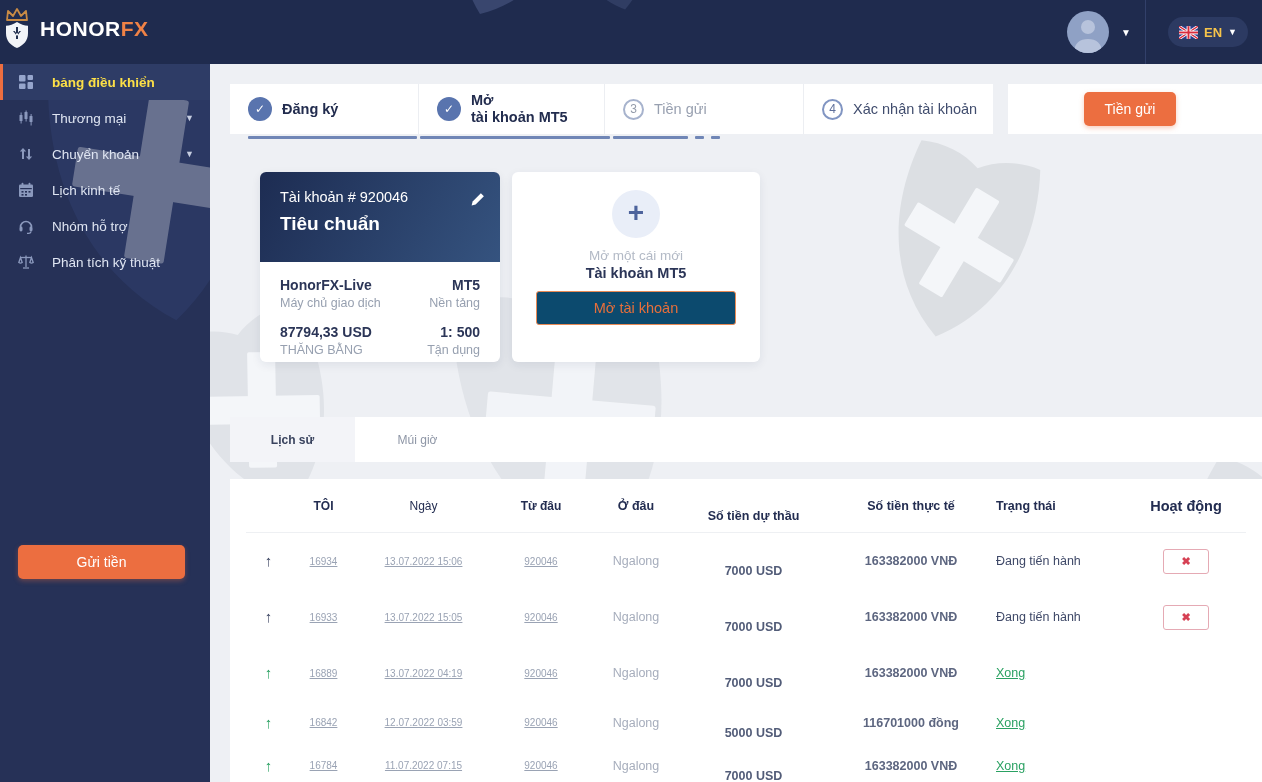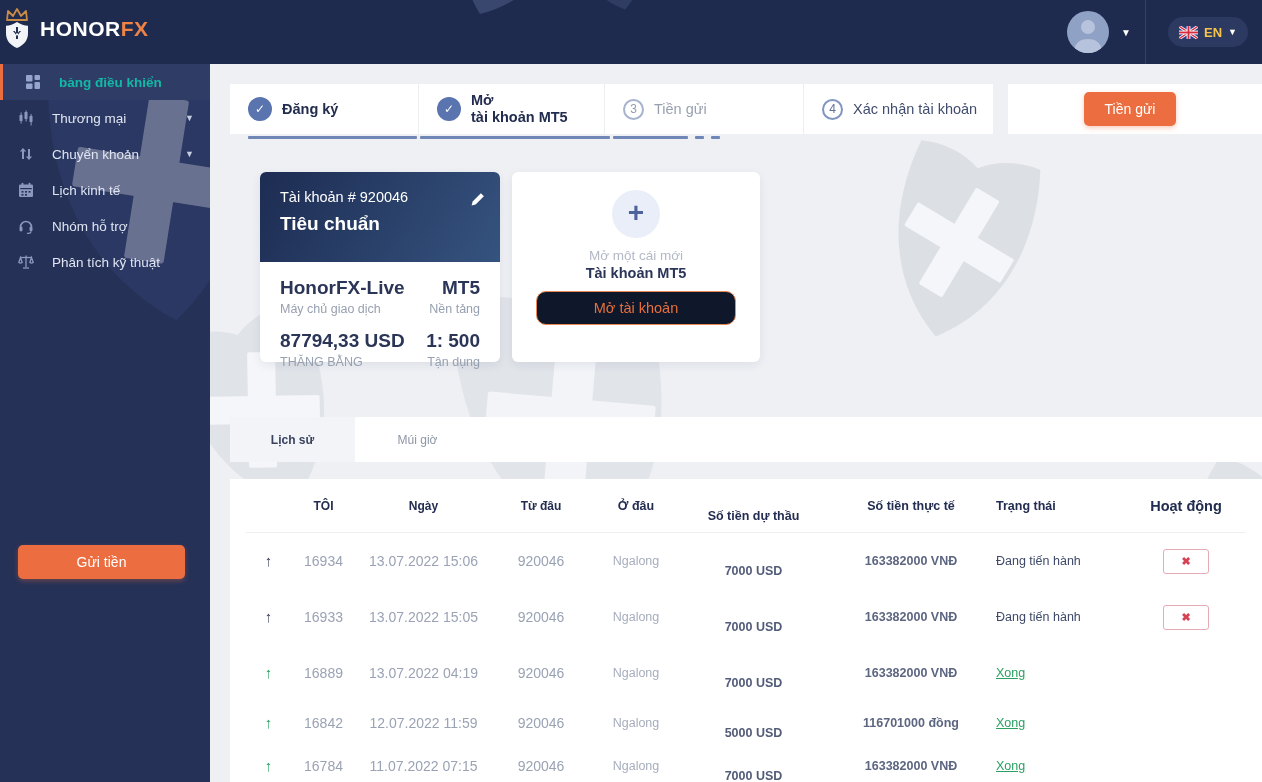--- a/index.html
+++ b/index.html
@@ -24,21 +24,21 @@
   .chev{color:#fff;font-size:10px;margin:0 14px 0 12px;cursor:pointer;}
   .topbar-divider{width:1px;height:64px;background:#32406a;}
   .lang-pill{display:flex;align-items:center;gap:6px;background:#2c3a62;border-radius:15px;height:30px;padding:0 11px;margin:0 14px 0 22px;cursor:pointer;}
   .lang-label{color:#f6c44a;font-weight:bold;font-size:13px;}
   .lang-pill .chev{margin:0;font-size:9px;}
 
   
   .sidebar{position:absolute;left:0;top:64px;width:210px;height:718px;background:var(--sidebar);z-index:20;overflow:hidden;}
   .side-nav{position:relative;z-index:2;}
   .side-item{height:36px;display:flex;align-items:center;padding-left:18px;color:#dfe5f2;font-size:13.5px;cursor:pointer;position:relative;}
-  .side-item.active{background:var(--sidebar_active);border-left:3px solid var(--accent);padding-left:22px;color:#14b8a6;font-weight:bold;}
+  .side-item.active{background:var(--sidebar_active);border-left:3px solid var(--accent);padding-left:15px;color:#fde047;font-weight:bold;}
   .side-icon{width:24px;display:flex;align-items:center;justify-content:flex-start;margin-right:10px;}
   .side-icon svg{display:block;}
   .side-chev{position:absolute;right:16px;font-size:9px;color:#c6cde0;}
   .side-deposit{position:absolute;left:18px;top:481px;width:167px;height:34px;z-index:2;}
   .btn-orange{background:var(--accent);color:#fff;border:none;border-radius:5px;font-size:14px;font-family:inherit;cursor:pointer;box-shadow:0 2px 5px rgba(236,110,64,.35);}
 
   
   .main{position:absolute;left:210px;top:64px;width:1052px;height:718px;background:var(--page);overflow:hidden;}
 
   .step-band{position:absolute;top:20px;height:50px;background:#fff;z-index:2;}
@@ -65,52 +65,52 @@
   .progress .dash{width:9px;height:3px;background:var(--progress);border-radius:1px;margin-left:4px;}
 
   
   .account-card{position:absolute;left:50px;top:108px;width:240px;height:190px;border-radius:6px;background:#fff;box-shadow:0 3px 10px rgba(25,39,80,.08);z-index:2;}
   .ac-head{height:90px;border-radius:6px 6px 0 0;background:linear-gradient(120deg,var(--card_grad_start),var(--card_grad_end));padding:17px 16px 0 20px;position:relative;color:#fff;}
   .ac-title{font-size:14.5px;}
   .ac-type{font-size:19px;font-weight:bold;margin-top:8px;}
   .pencil{position:absolute;right:15px;top:20px;cursor:pointer;}
   .ac-body{padding:15px 20px 0 20px;}
   .ac-row{display:flex;justify-content:space-between;margin-bottom:14px;}
-  .ac-col .v{font-size:19px;font-weight:bold;color:#2b3557;}
+  .ac-col .v{font-size:14px;font-weight:bold;color:#2b3557;}
   .ac-col .l{font-size:12.5px;color:#97a0b0;margin-top:3px;}
   .ac-col.right{text-align:right;}
 
   
   .new-card{position:absolute;left:302px;top:108px;width:248px;height:190px;border-radius:6px;background:#fff;box-shadow:0 3px 10px rgba(25,39,80,.08);z-index:2;text-align:center;padding-top:18px;}
   .plus-circle{width:48px;height:48px;border-radius:50%;background:#e9eef8;margin:0 auto;display:flex;align-items:center;justify-content:center;cursor:pointer;}
   .plus-circle span{font-size:28px;font-weight:bold;color:#4d639c;line-height:1;margin-top:-2px;}
   .nc-line1{font-size:13.5px;color:#b3bac6;margin-top:10px;}
   .nc-line2{font-size:14.5px;font-weight:bold;color:#2b3557;margin-top:2px;}
-  .nc-btn{margin-top:10px;width:200px;height:34px;background:#0f172a;border:1px solid #e98a55;border-radius:10px;color:#e76f3b;font-size:14.5px;font-family:inherit;cursor:pointer;}
+  .nc-btn{margin-top:10px;width:200px;height:34px;background:#0c4a6e;border:1px solid #e98a55;border-radius:3px;color:#e76f3b;font-size:14.5px;font-family:inherit;cursor:pointer;}
 
   
   .tabs-row{position:absolute;left:20px;top:353px;width:1032px;height:45px;background:#fff;display:flex;z-index:2;}
   .tab{width:125px;display:flex;align-items:center;justify-content:center;font-size:12px;color:#8e96a6;cursor:pointer;}
   .tab.active{background:#f3f4f8;color:#39435e;font-weight:bold;}
 
   
   .panel{position:absolute;left:20px;top:415px;width:1032px;height:303px;background:#fff;z-index:2;padding:0 16px;}
   .thead{height:54px;display:flex;align-items:center;border-bottom:1px solid #eef0f3;}
   .cell{flex:none;text-align:center;}
   .c-arrow{width:45px;}.c-id{width:65px;}.c-date{width:135px;}.c-from{width:100px;}.c-to{width:90px;}
   .c-bid{width:145px;margin-top:20px;}.c-actual{width:170px;}.c-status{width:130px;text-align:left;}.c-action{width:120px;}
   .th{font-size:12px;font-weight:bold;color:#222c4e;}
   .th.big{font-size:14.5px;}
   .trow{display:flex;align-items:center;position:relative;z-index:2;}
   .trow:nth-child(-n+3){height:56px;}
   .trow:nth-child(n+4){height:43px;}
   .arrow{font-size:15px;font-weight:bold;}
   .arrow.dark{color:#3d4663;}
   .arrow.green{color:var(--green);}
-  .val{font-size:14px;color:var(--gray);}
+  .val{font-size:10px;color:var(--gray);text-decoration:underline;}
   .c-to{color:#a6adbc;font-size:12.5px;}
   .c-bid{font-weight:bold;color:#525c78;font-size:12.5px;}
   .c-actual{font-weight:bold;color:#5d6680;font-size:12.5px;}
   .c-status{font-size:12.5px;}
   .st-pending{color:#3f4968;}
   .st-done{color:var(--green);text-decoration:underline;}
   .cancel-btn{width:46px;height:25px;background:#fff;border:1px solid #e5aab4;border-radius:3px;color:var(--red);font-size:11px;font-weight:bold;cursor:pointer;}
 </style>
 </head>
 <body>
@@ -365,21 +365,21 @@
 
   <div class="tabs-row">
     <div class="tab active">Lịch sử</div>
     <div class="tab">Múi giờ</div>
   </div>
 
   <section class="panel">
     <div class="thead" id="thead">
         <span class="cell c-arrow"></span>
         <span class="cell th c-id" style="font-weight: bold; color: var(--dark);">TÔI</span>
-        <span class="cell th c-date" style="font-weight: bold; color: var(--dark);">Ngày</span>
+        <span class="cell th c-date" style="font-weight: normal; color: var(--dark);">Ngày</span>
         <span class="cell th c-from" style="font-weight: bold; color: var(--dark);">Từ đâu</span>
         <span class="cell th c-to" style="font-weight: bold; color: var(--dark);">Ở đâu</span>
         <span class="cell th c-bid" style="font-weight: bold; color: var(--dark);">Số tiền dự thầu</span>
         <span class="cell th c-actual" style="font-weight: bold; color: var(--dark);">Số tiền thực tế</span>
         <span class="cell th c-status" style="font-weight: bold; color: var(--dark);">Trạng thái</span>
         <span class="cell th c-action big" style="font-weight: bold; color: var(--dark);">Hoạt động</span>
       </div>
     <div id="tbody">
         <div class="trow">
     <span class="cell c-arrow"><span class="arrow dark">↑</span></span>
@@ -410,21 +410,21 @@
     <span class="cell c-from val">920046</span>
     <span class="cell c-to">Ngalong</span>
     <span class="cell c-bid">7000 USD</span>
     <span class="cell c-actual">163382000 VNĐ</span>
     <span class="cell c-status st-done">Xong</span>
     <span class="cell c-action"></span>
   </div>
         <div class="trow">
     <span class="cell c-arrow"><span class="arrow green">↑</span></span>
     <span class="cell c-id val">16842</span>
-    <span class="cell c-date val">12.07.2022 11:59</span>
+    <span class="cell c-date val">12.07.2022 03:59</span>
     <span class="cell c-from val">920046</span>
     <span class="cell c-to">Ngalong</span>
     <span class="cell c-bid">5000 USD</span>
     <span class="cell c-actual">116701000 đồng</span>
     <span class="cell c-status st-done">Xong</span>
     <span class="cell c-action"></span>
   </div>
         <div class="trow">
     <span class="cell c-arrow"><span class="arrow green">↑</span></span>
     <span class="cell c-id val">16784</span>

